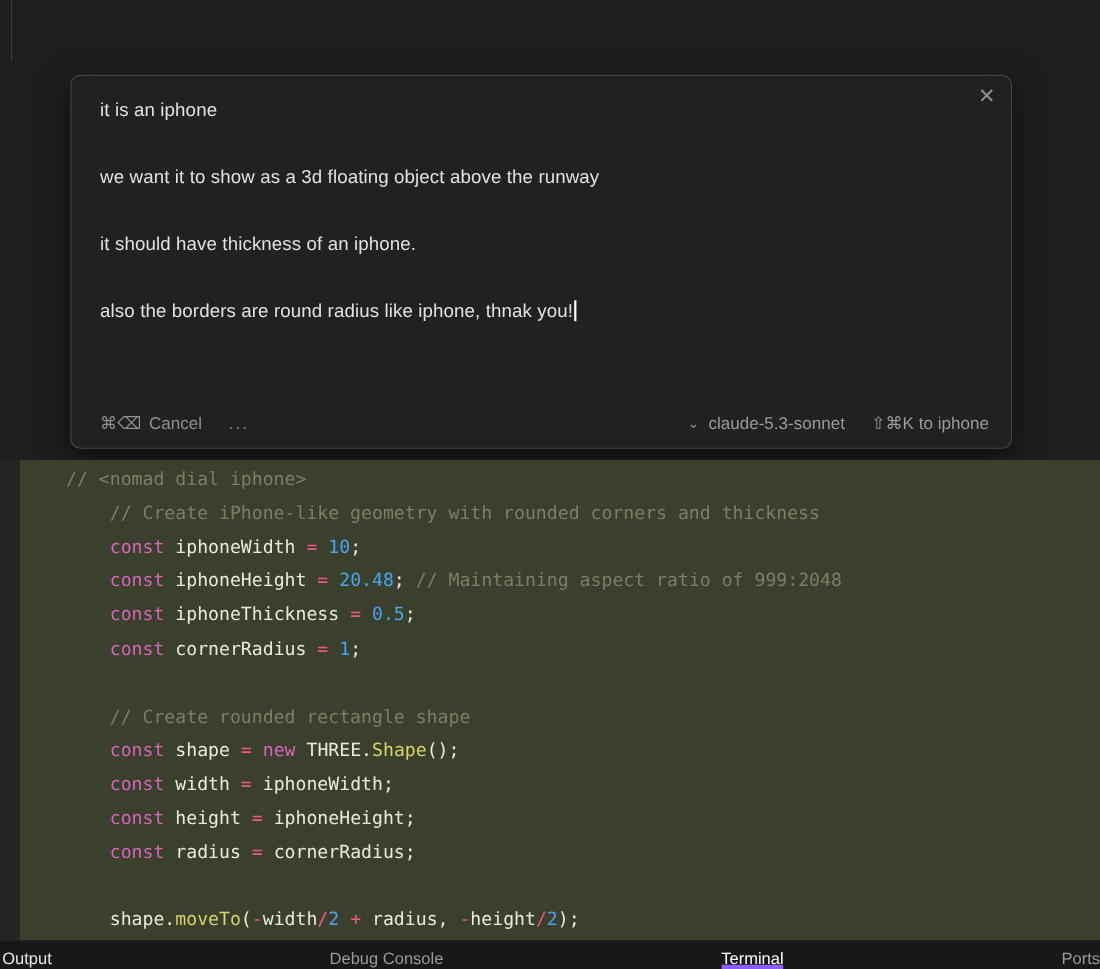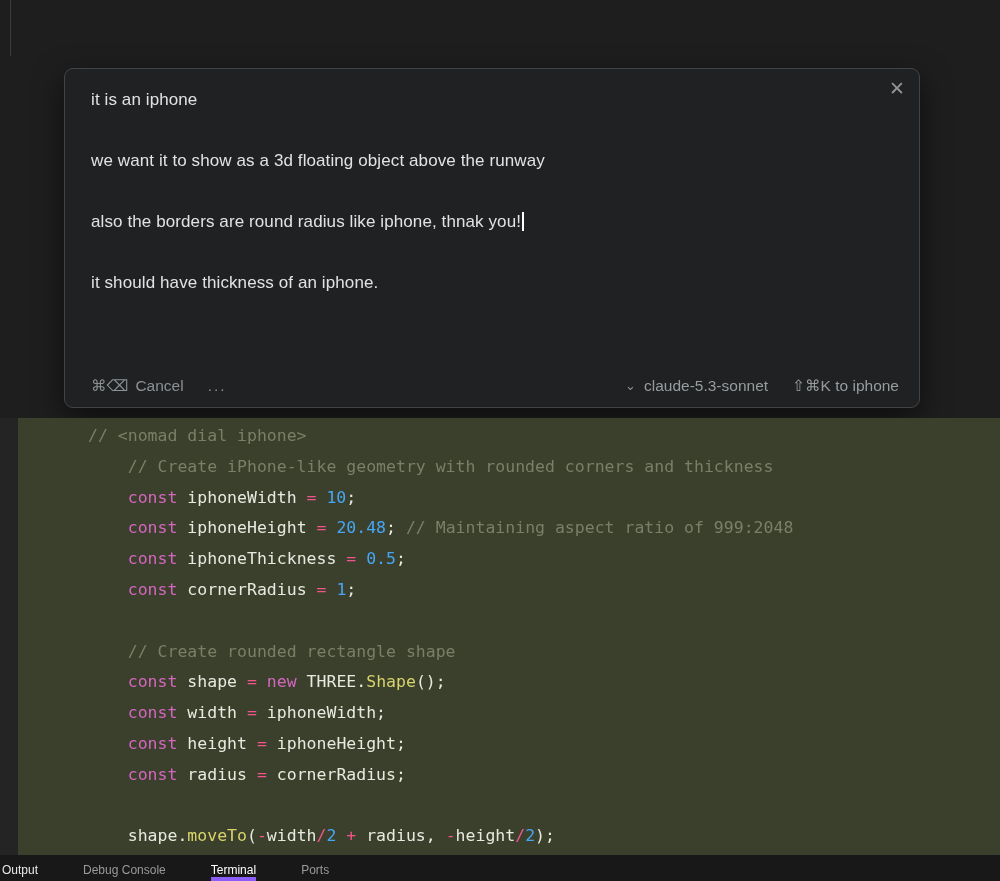--- a/index.html
+++ b/index.html
@@ -41,52 +41,52 @@
   .togglehint{color:#989c9f;}
 
   
   .code-region{position:absolute;left:0;top:418px;width:1000px;height:437px;background:#3b402d;}
   .gutter{position:absolute;left:0;top:0;width:18px;height:100%;background:#242424;}
   .code{
     position:absolute;left:60px;top:3px;
     font-family:"DejaVu Sans Mono",monospace;font-size:16.5px;line-height:30.8px;
     white-space:pre;
   }
-  .code-line{height:30.8px;margin-left:28px;}
+  .code-line{height:30.8px;}
   .tok-cm{color:#7a7f68;}
   .tok-kw{color:#d466be;}
   .tok-op{color:#f1558b;}
   .tok-num{color:#46a6f5;}
   .tok-fn{color:#d9d36b;}
   .tok-pl{color:#e8eadf;}
 
   
   .bottom-bar{
     position:absolute;left:0;top:855px;width:1000px;height:26px;background:#181818;
     display:flex;gap:45px;padding:8px 0 0 2px;box-sizing:border-box;
-    font-size:12px;overflow:hidden;
+    font-size:15px;overflow:hidden;justify-content:space-between;
   }
   .tab{color:#e8e8e8;cursor:pointer;white-space:nowrap;}
   .tab.dim{color:#9a9a9a;}
   .tab.active{color:#ffffff;border-bottom:4px solid #8b5cf6;padding-bottom:4px;}
 </style>
 </head>
 <body>
 
 <div class="top-region">
   <div class="top-left-line"></div>
 
   <div class="dialog">
     <button class="close">✕</button>
 
     <div class="prompt">
       <p class="pline"><span>it is an iphone</span></p>
       <p class="pline"><span>we want it to show as a 3d floating object above the runway</span></p>
+      <p class="pline"><span>it should have thickness of an iphone.</span></p>
       <p class="pline"><span>also the borders are round radius like iphone, thnak you!</span><span class="caret"></span></p>
-      <p class="pline"><span>it should have thickness of an iphone.</span></p>
     </div>
 
     <div class="dfooter">
       <div class="fleft">
         <span class="cancel">
           <span>⌘⌫</span>
           <span>Cancel</span>
         </span>
         <span class="more">...</span>
       </div>

